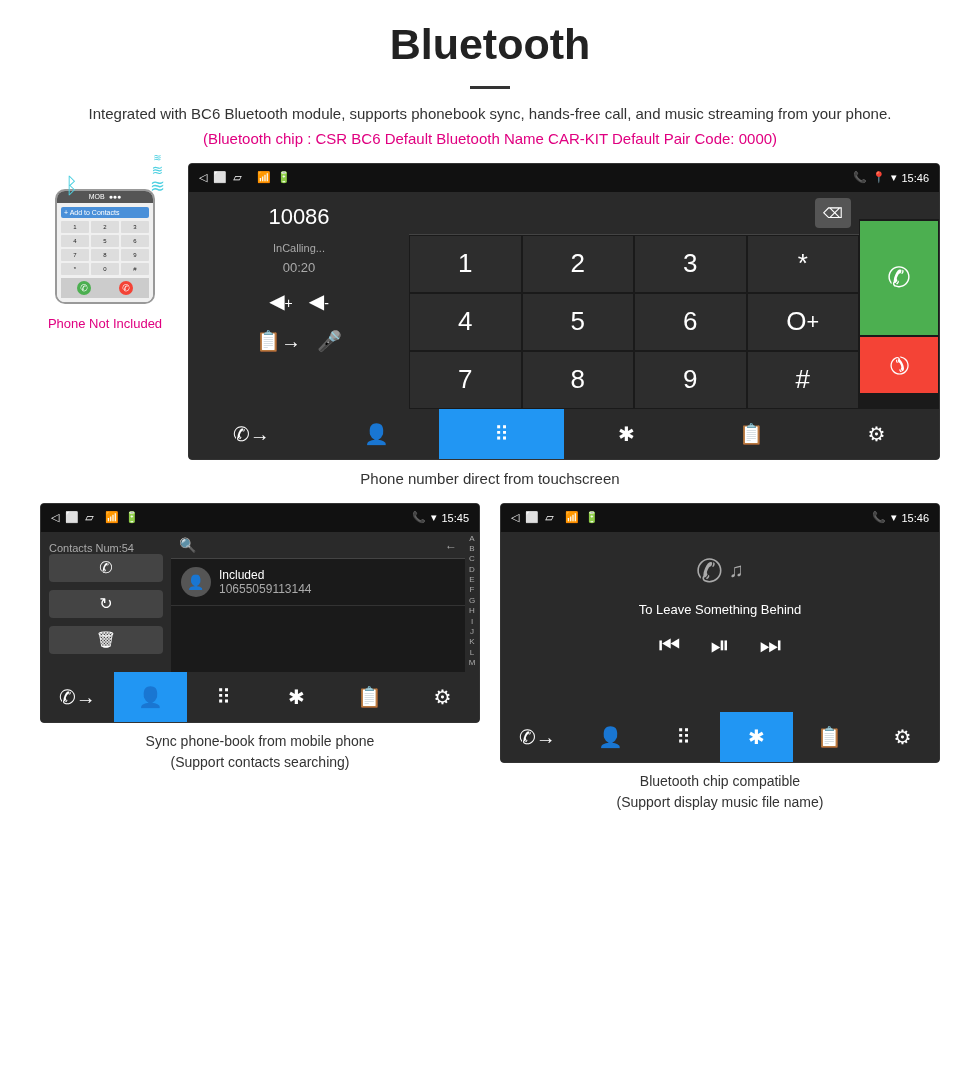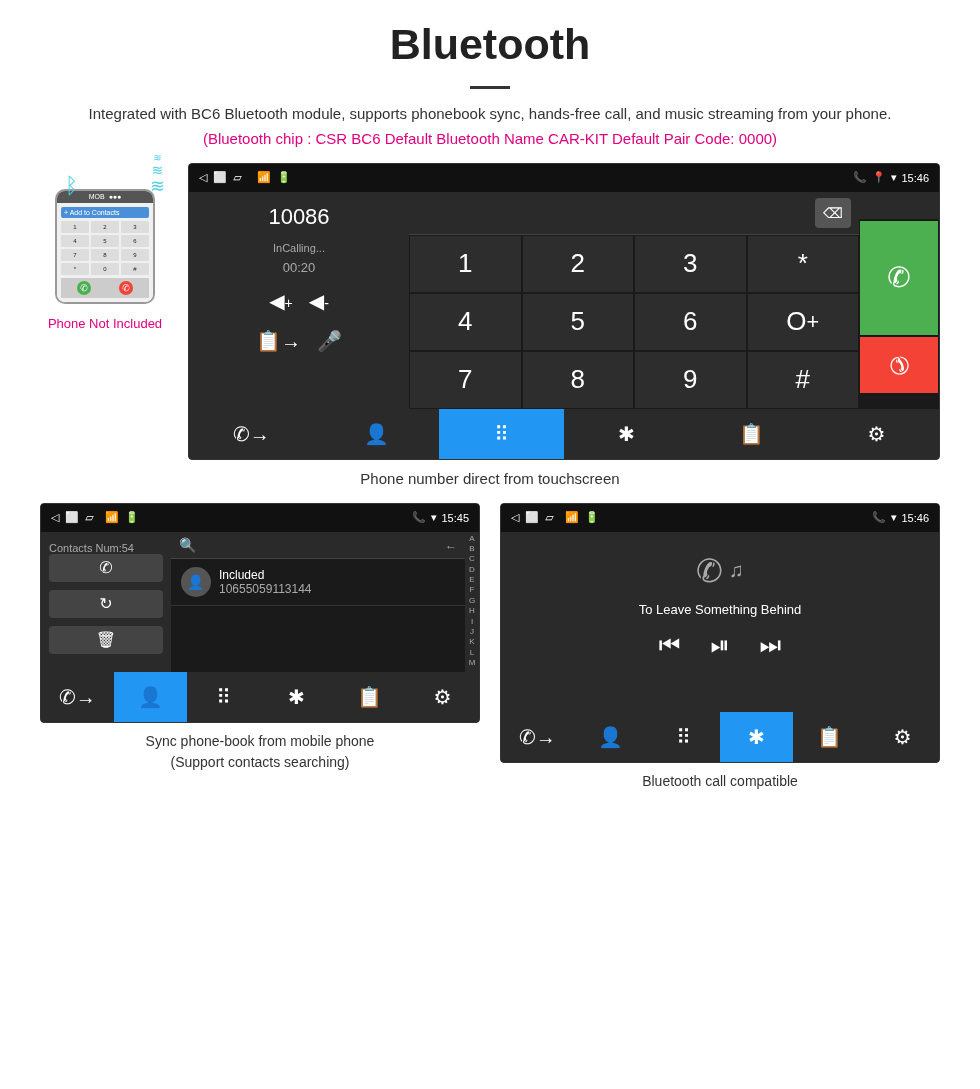--- a/index.html
+++ b/index.html
@@ -672,19 +672,20 @@
           <button class="nav-btn">✆→</button>
           <button class="nav-btn">👤</button>
           <button class="nav-btn">⠿</button>
           <button class="nav-btn active">✱</button>
           <button class="nav-btn">📋</button>
           <button class="nav-btn">⚙</button>
         </div>
       </div>
 
       <div class="bottom-caption">
-        <div>Bluetooth call compatible</div>
+        <div>Bluetooth chip compatible</div>
+        <div>(Support display music file name)</div>
       </div>
     </div>
 
   </div>
 
 </div>
 
 </body></html>

